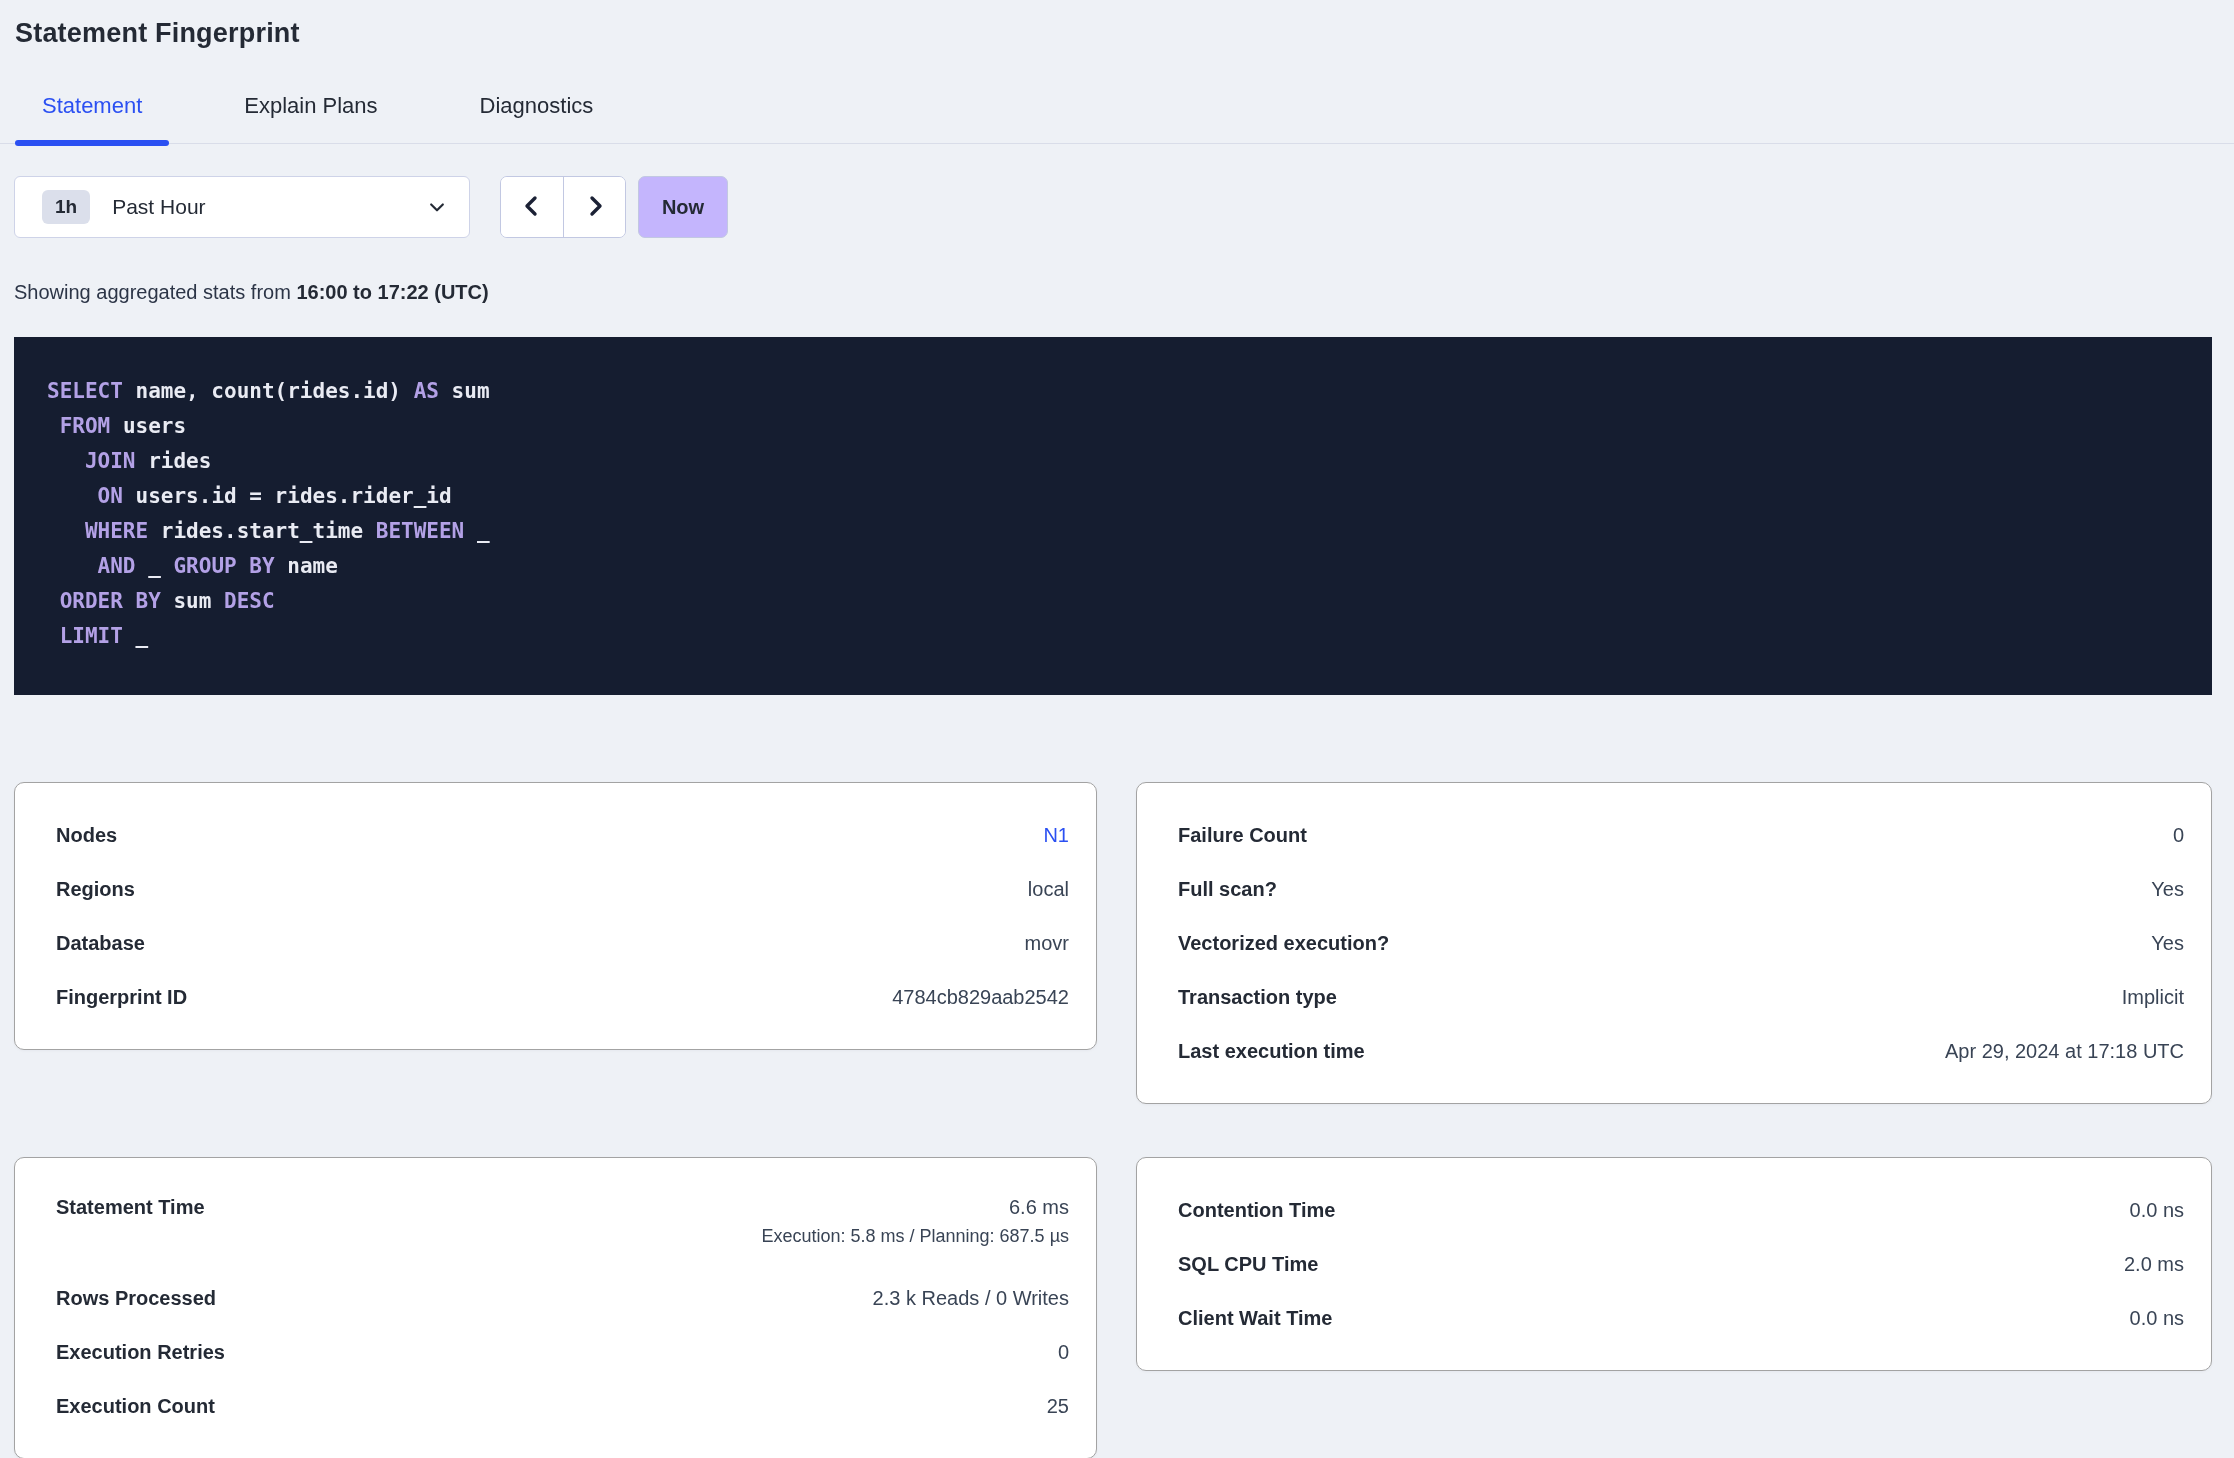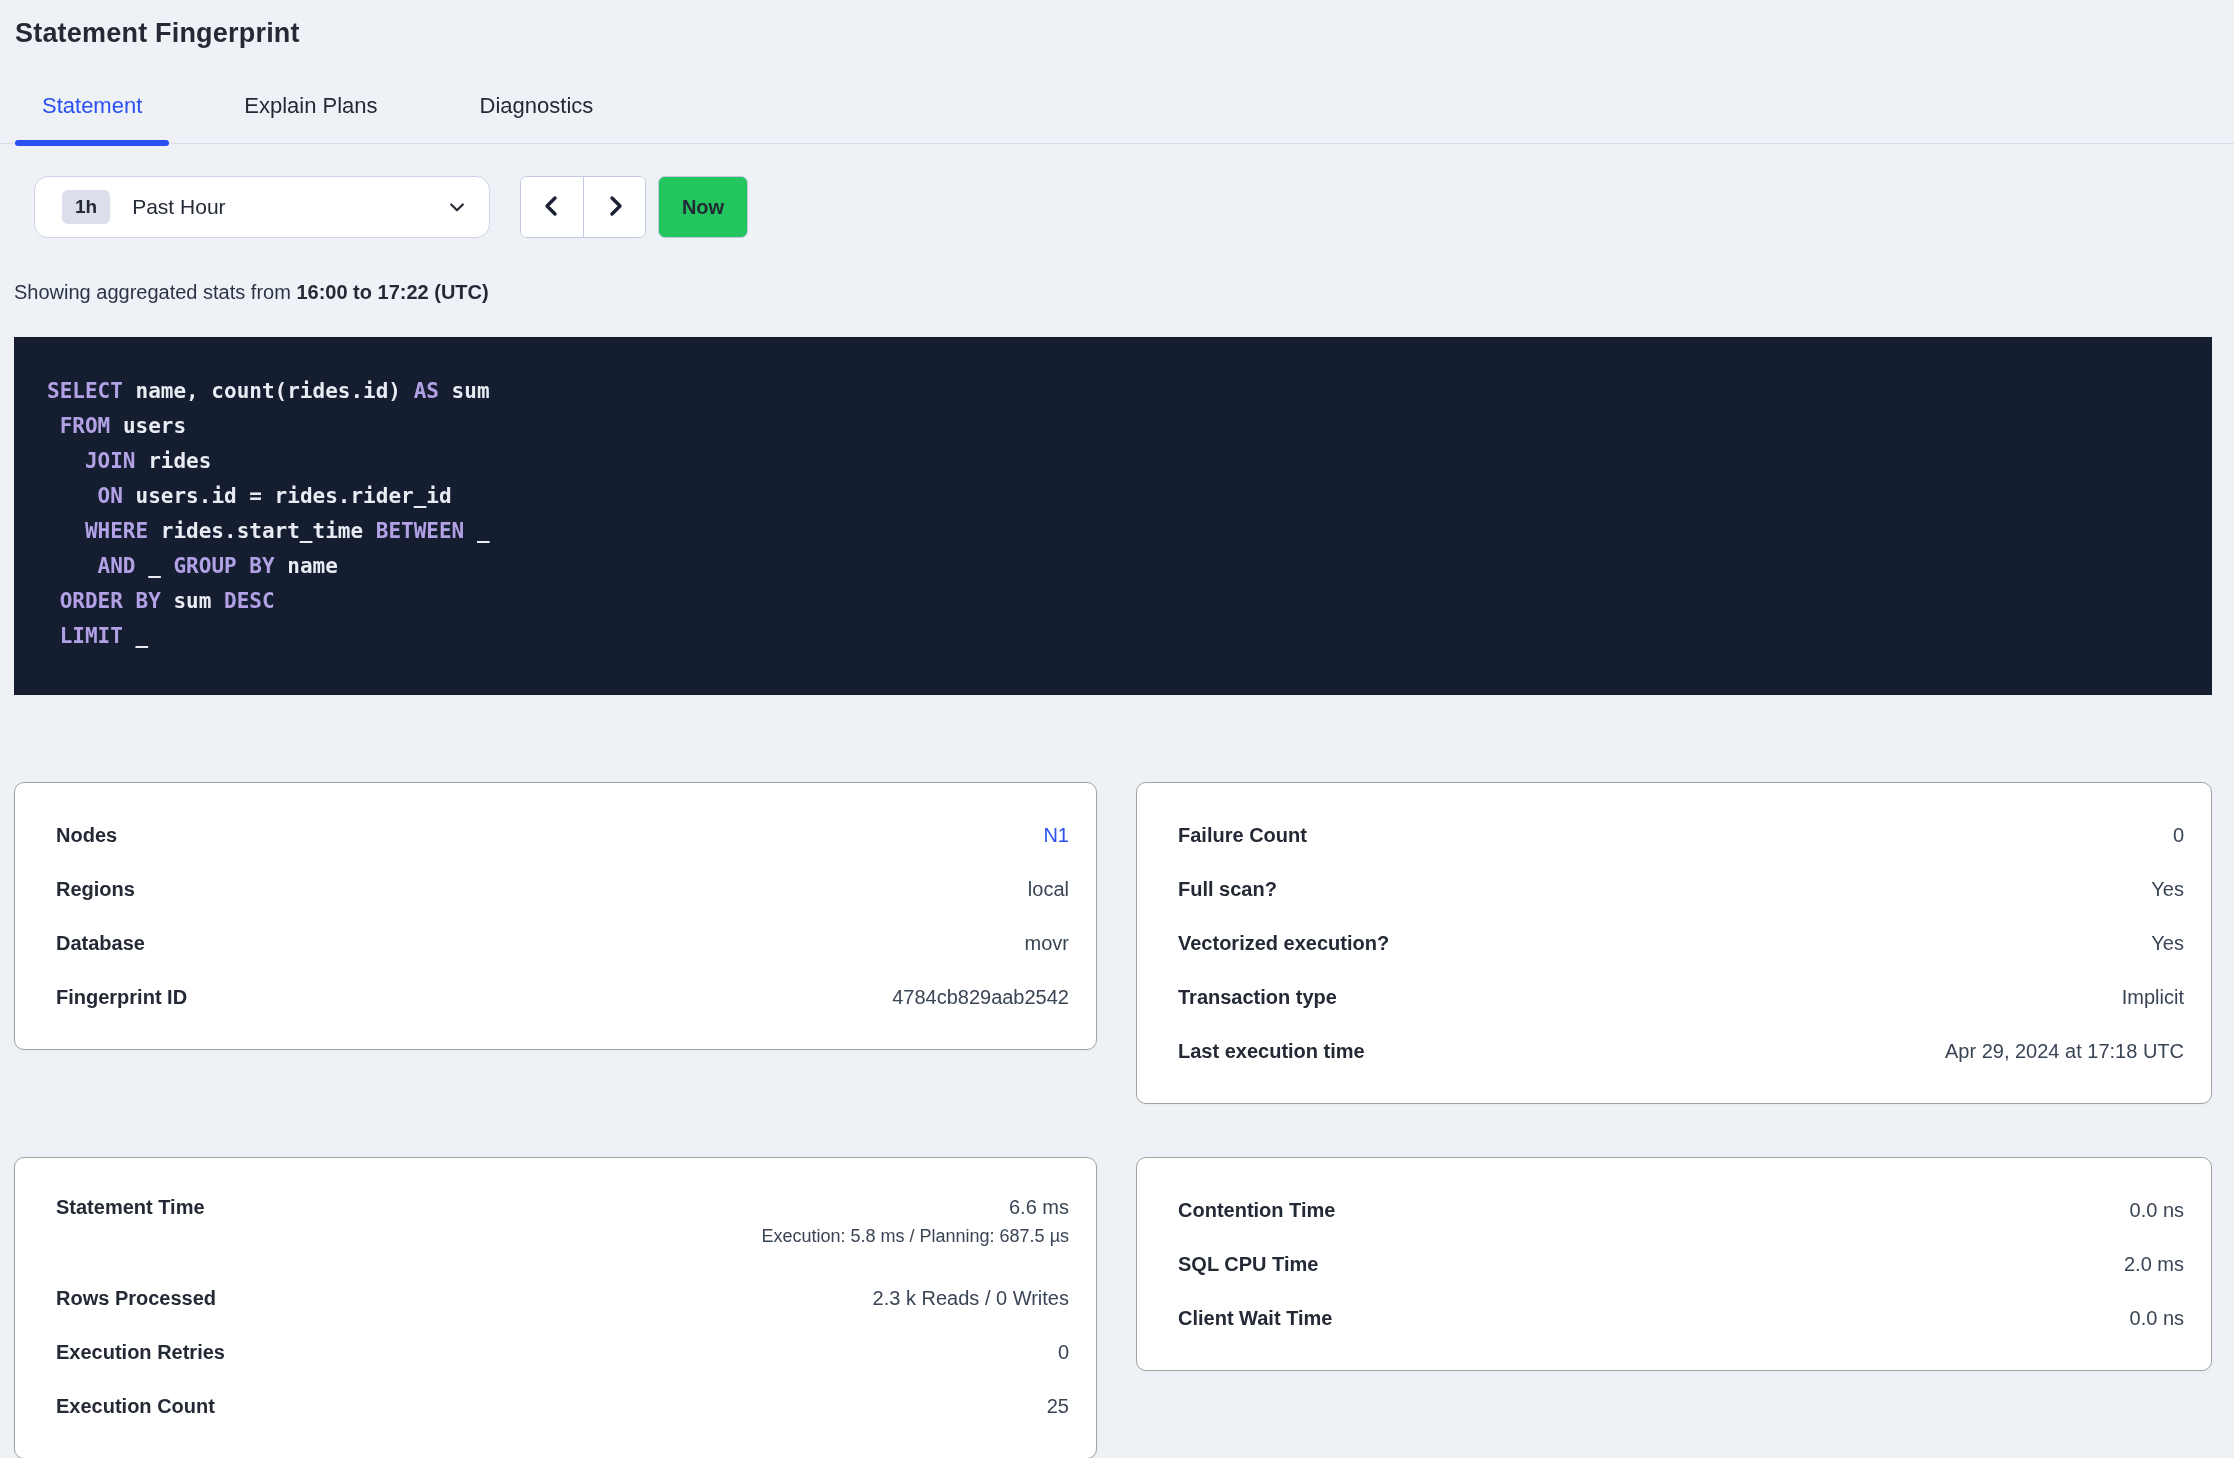--- a/index.html
+++ b/index.html
@@ -31,40 +31,40 @@
   .tab.active { color:#2b50f2; }
   .tab.active::after {
     content:""; position:absolute; left:0; right:0; bottom:-3px;
     height:6px; border-radius:3px; background:#2b50f2;
   }
 
   
   .controls { margin-top:32px; display:flex; align-items:center; }
   .time-picker {
     width:456px; height:62px; background:#fff;
-    border:1px solid #ced3e8; border-radius:14px;
-    display:flex; align-items:center; padding:0 22px 0 27px; cursor:pointer;margin-left:20px;
+    border:1px solid #ced3e8; border-radius:6px;
+    display:flex; align-items:center; padding:0 22px 0 27px; cursor:pointer;
   }
   .range-badge {
     background:#dbdfeb; border-radius:6px; padding:6px 13px;
     font-size:19px; font-weight:700; color:#242a35;
   }
   .range-label { margin-left:22px; font-size:21px; color:#242a35; }
   .chev { margin-left:auto; display:flex; align-items:center; }
   .nav-group {
     margin-left:30px; height:62px; display:flex; background:#fff;
     border:1px solid #c2c8e2; border-radius:7px; overflow:hidden;
   }
   .nav-btn {
     width:62px; height:100%; display:flex; align-items:center; justify-content:center;
     background:#fff; border:none; cursor:pointer;
   }
   .nav-btn + .nav-btn { border-left:1px solid #c2c8e2; }
   .now-btn {
-    margin-left:12px; width:90px; height:62px; background:#22c55e;
+    margin-left:12px; width:90px; height:62px; background:#c4b5fd;
     border:1px solid #c2c8e2; border-radius:7px;
     font-family:"Liberation Sans", sans-serif;
     font-size:20px; font-weight:700; color:#242a35; cursor:pointer;
   }
 
   
   .stats-line { margin-top:43px; font-size:20px; color:#2c3547; }
   .stats-line b { font-weight:700; color:#242a35; }
 
   

